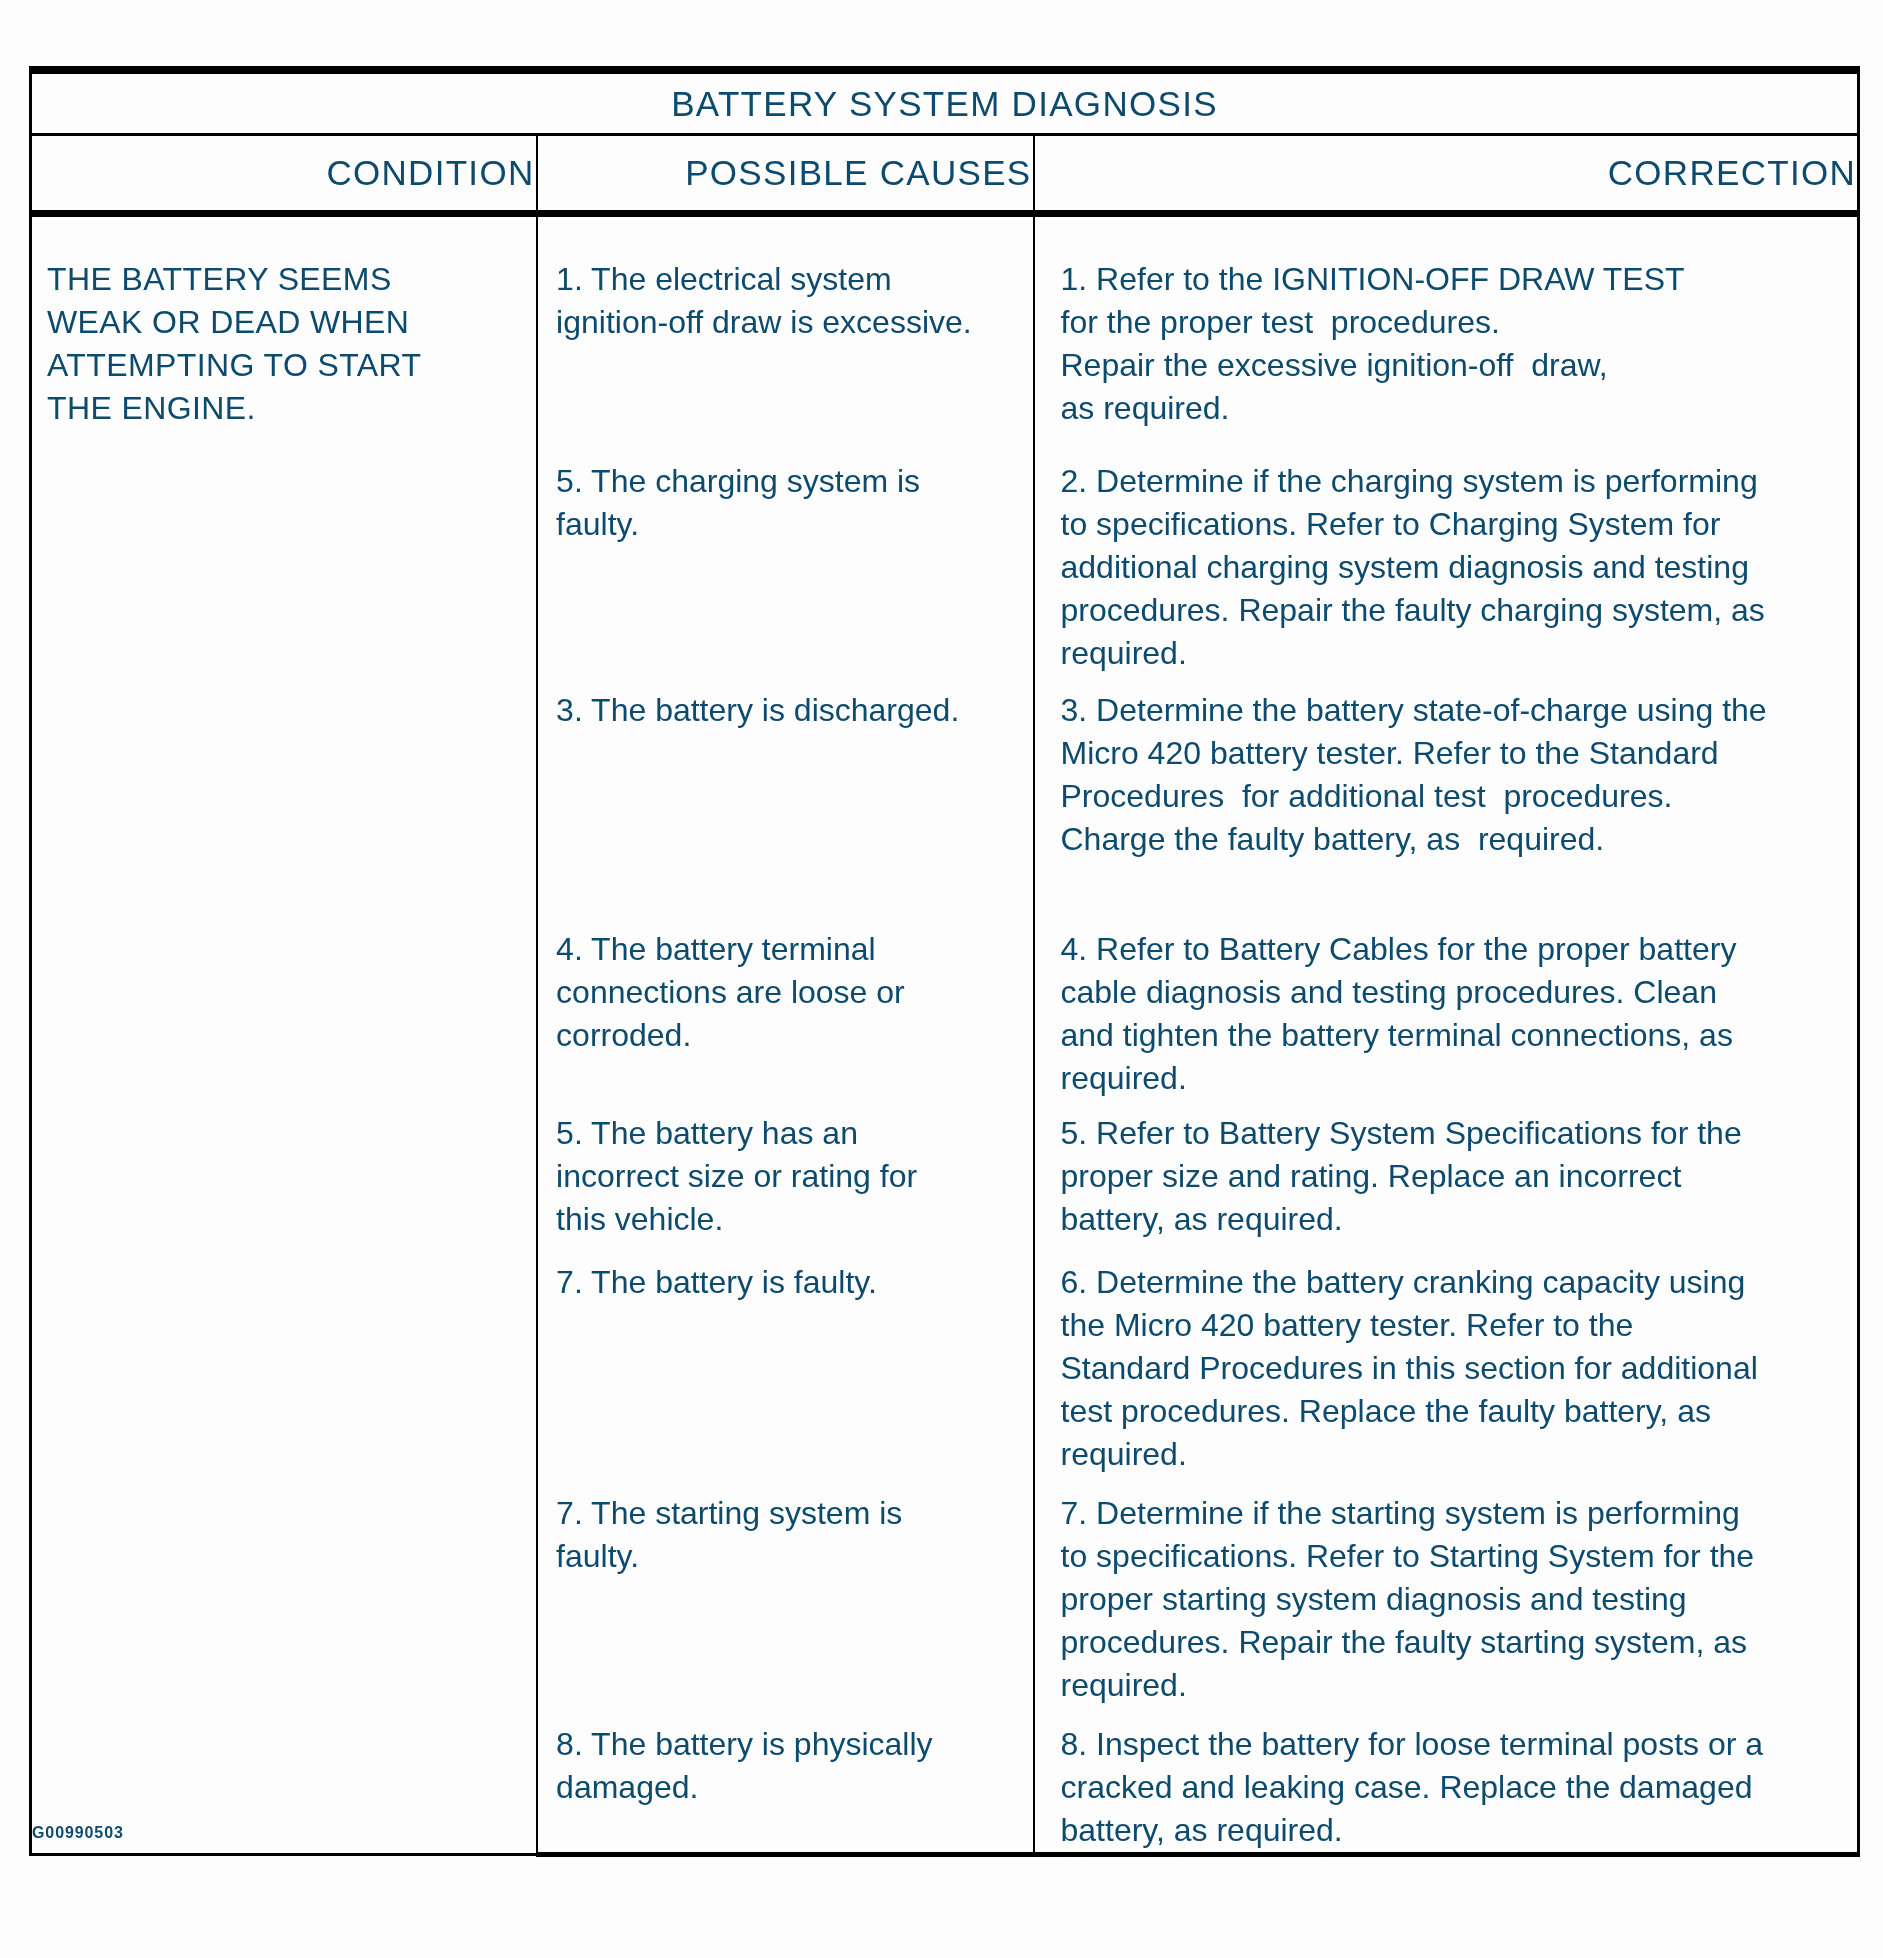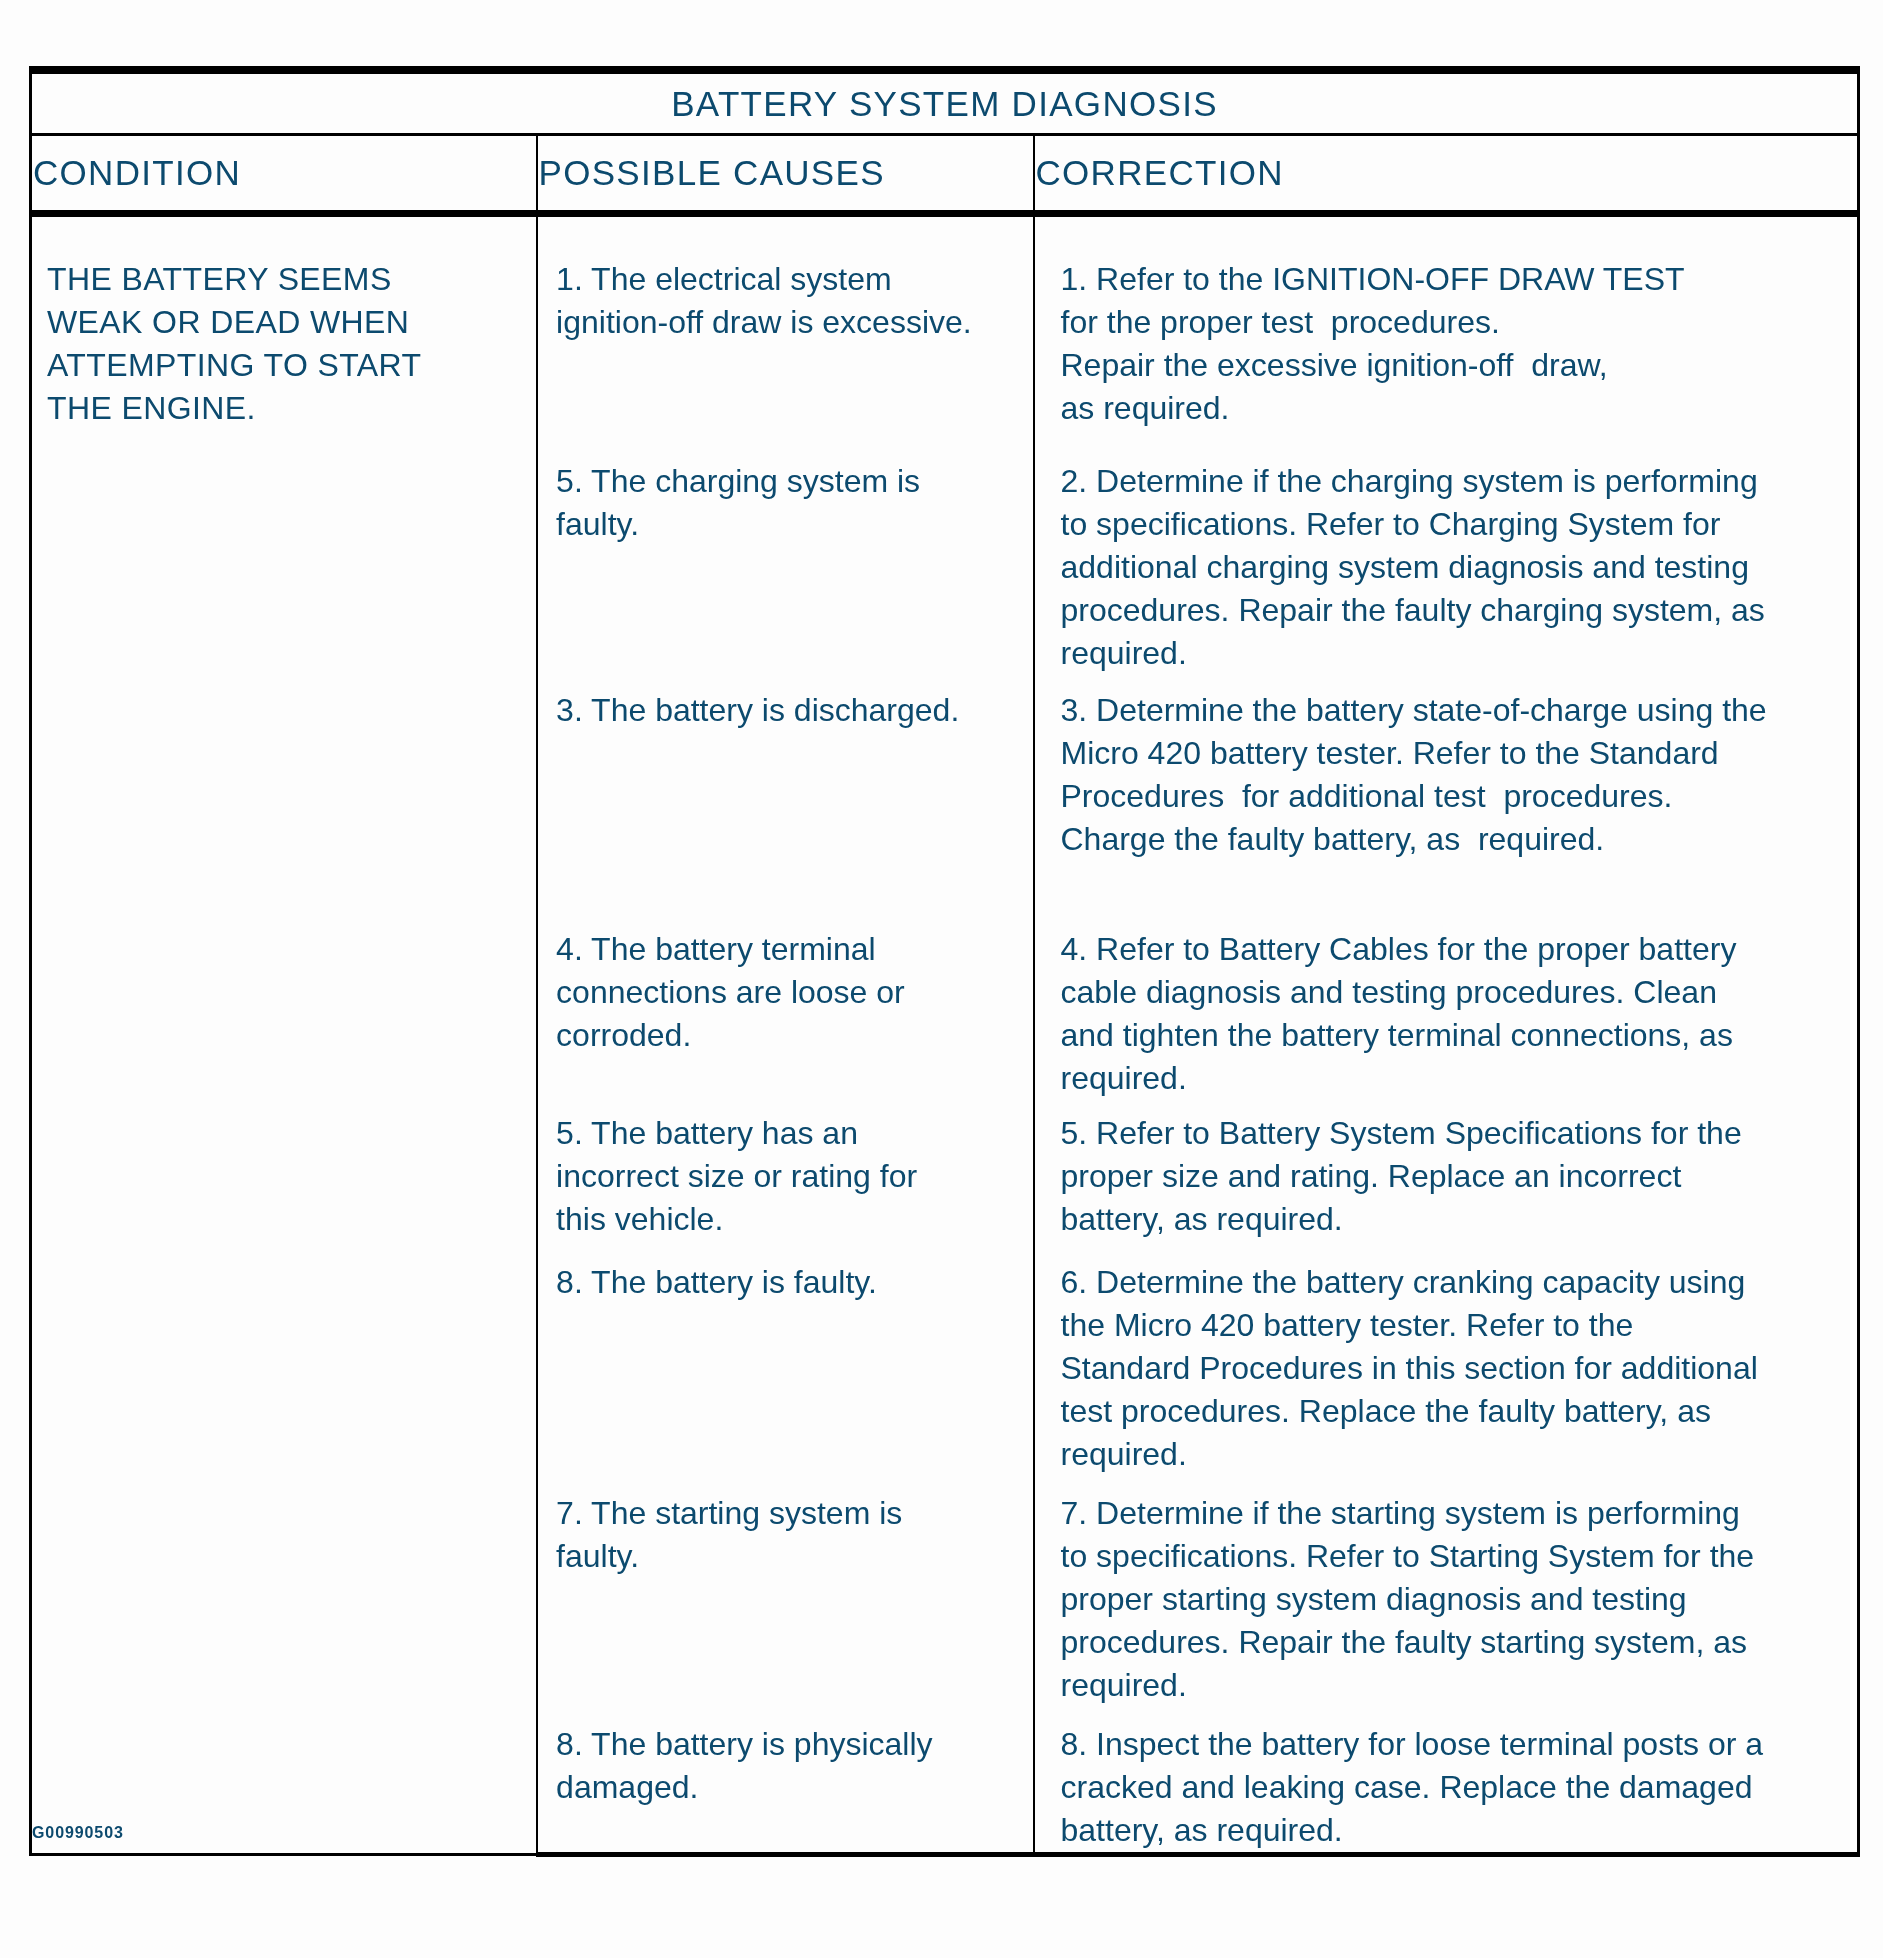--- a/index.html
+++ b/index.html
@@ -37,21 +37,21 @@
     vertical-align: middle;
     font-size: 35px;
     letter-spacing: 1.3px;
     white-space: nowrap;
   }
   tr.colhead th {
     border-bottom: 7px solid #000;
     border-left: 2.7px solid #000;
     border-right: 2.7px solid #000;
     height: 72px;
-    text-align: left;
+    text-align: right;
     vertical-align: middle;
     font-size: 35px;
     font-weight: 400;
     letter-spacing: 1.3px;
   }
   tr.body-row td {
     border-left: 2.7px solid #000;
     border-right: 2.7px solid #000;
     border-top: 0;
     border-bottom: 0;
@@ -149,21 +149,21 @@
       </tr>
       <tr class="body-row r5">
         <td class="cause">5. The battery has an
 incorrect size or rating for
 this vehicle.</td>
         <td class="corr">5. Refer to Battery System Specifications for the
 proper size and rating. Replace an incorrect
 battery, as required.</td>
       </tr>
       <tr class="body-row r6">
-        <td class="cause">8. The battery is faulty.</td>
+        <td class="cause">7. The battery is faulty.</td>
         <td class="corr">6. Determine the battery cranking capacity using
 the Micro 420 battery tester. Refer to the
 Standard Procedures in this section for additional
 test procedures. Replace the faulty battery, as
 required.</td>
       </tr>
       <tr class="body-row r7">
         <td class="cause">7. The starting system is
 faulty.</td>
         <td class="corr">7. Determine if the starting system is performing

